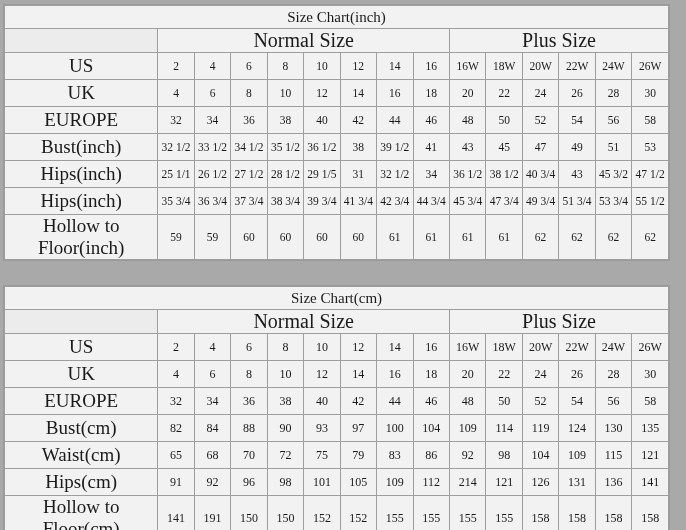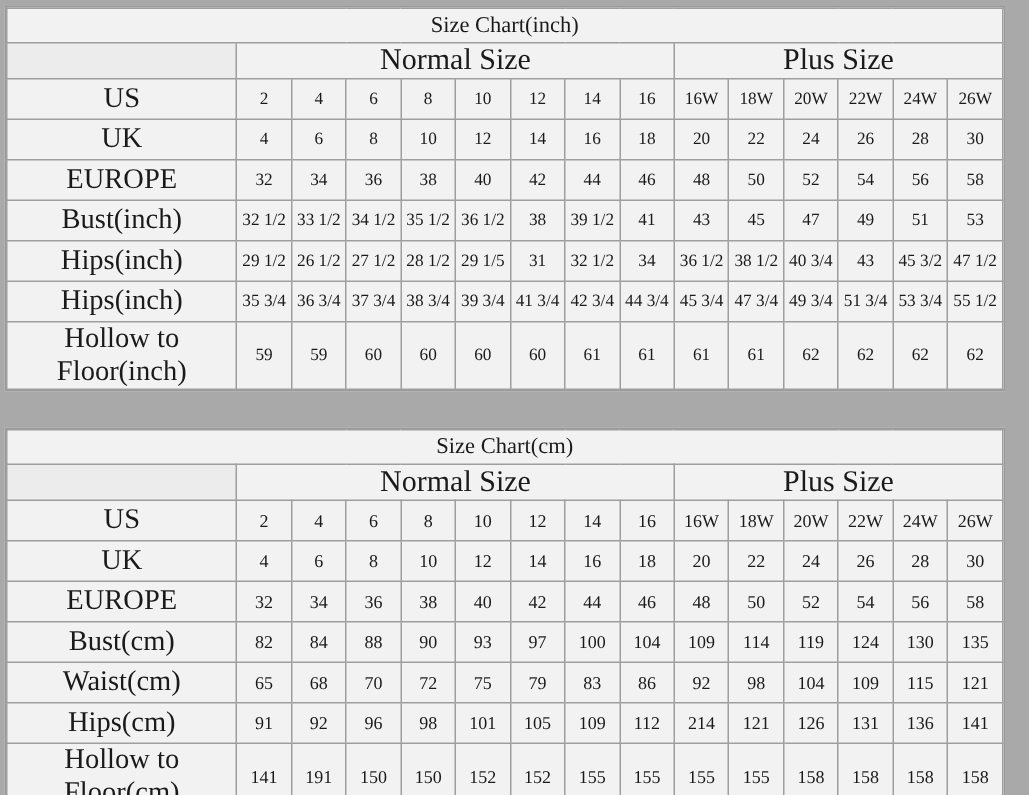--- a/index.html
+++ b/index.html
@@ -170,21 +170,21 @@
           <td class="value-cell">41</td>
           <td class="value-cell">43</td>
           <td class="value-cell">45</td>
           <td class="value-cell">47</td>
           <td class="value-cell">49</td>
           <td class="value-cell">51</td>
           <td class="value-cell">53</td>
         </tr>
         <tr>
           <td class="label-cell">Hips(inch)</td>
-          <td class="value-cell">29 1/2</td>
+          <td class="value-cell">25 1/1</td>
           <td class="value-cell">26 1/2</td>
           <td class="value-cell">27 1/2</td>
           <td class="value-cell">28 1/2</td>
           <td class="value-cell">29 1/5</td>
           <td class="value-cell">31</td>
           <td class="value-cell">32 1/2</td>
           <td class="value-cell">34</td>
           <td class="value-cell">36 1/2</td>
           <td class="value-cell">38 1/2</td>
           <td class="value-cell">40 3/4</td>

